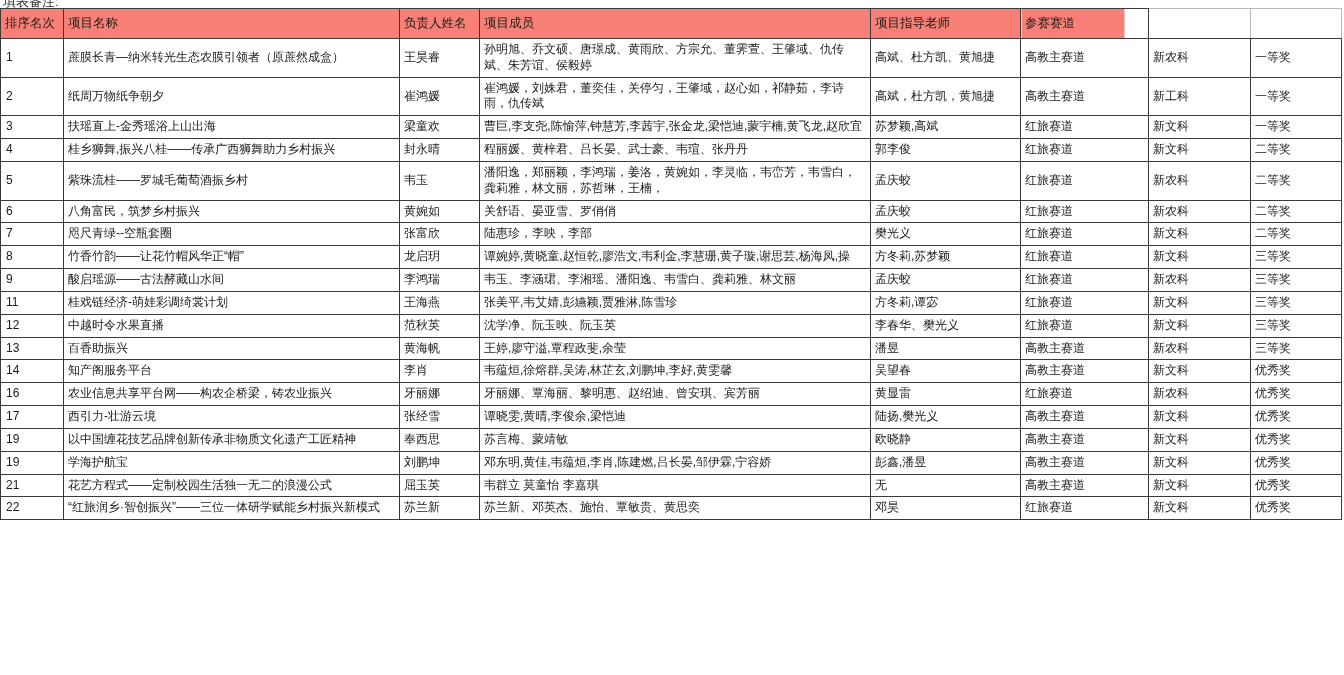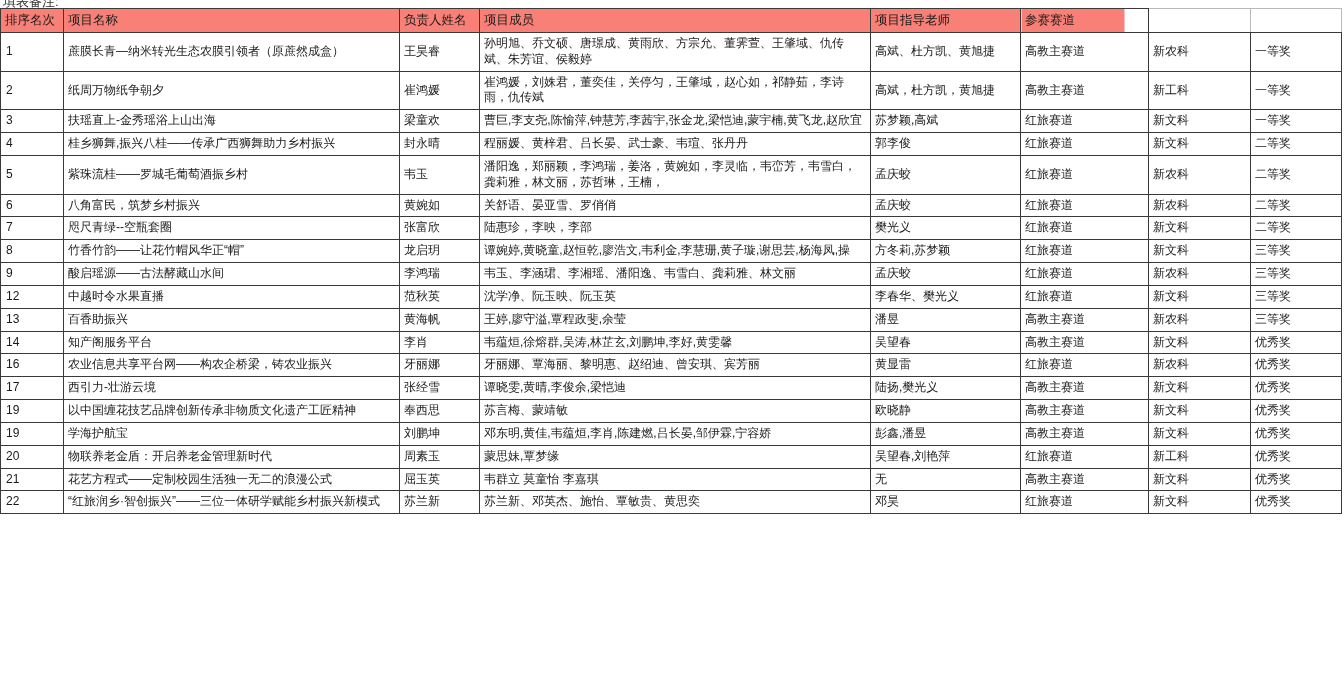--- a/index.html
+++ b/index.html
@@ -15,21 +15,21 @@
   table.sheet {
     position: absolute; top: 8px; left: 0;
     border-collapse: collapse; table-layout: fixed; width: 1341px;
     font-size: 12px; line-height: 1.32;
   }
   .sheet td, .sheet th {
     border: 1px solid var(--grid);
     padding: 3px 4px; text-align: left; vertical-align: middle;
     font-weight: normal; overflow: hidden; word-break: break-all;
   }
-  .sheet thead th { height: 24px; background: var(--header-bg); font-size: 12.5px; }
+  .sheet thead th { height: 30px; background: var(--header-bg); font-size: 12.5px; }
   .sheet thead th.h-track {
     background: linear-gradient(to right, var(--header-bg) 103px, #ffffff 103px);
   }
   .sheet thead th.h-empty { background: #fff; border-color: var(--grid-light); border-bottom-color: var(--grid); }
   .sheet td.clip { white-space: nowrap; }
   .sheet td:nth-child(1) { padding-left: 5px; }
 
   col.c-rank { width: 63px; }
   col.c-name { width: 336px; }
   col.c-leader { width: 80px; }
@@ -152,20 +152,30 @@
         <td>9</td>
         <td>酸启瑶源——古法酵藏山水间</td>
         <td>李鸿瑞</td>
         <td>韦玉、李涵珺、李湘瑶、潘阳逸、韦雪白、龚莉雅、林文丽</td>
         <td>孟庆蛟</td>
         <td>红旅赛道</td>
         <td>新农科</td>
         <td>三等奖</td>
       </tr>
       <tr>
+        <td>11</td>
+        <td>桂戏链经济-萌娃彩调绮裳计划</td>
+        <td>王海燕</td>
+        <td class="clip">张美平,韦艾婧,彭嬿颖,贾雅淋,陈雪珍</td>
+        <td>方冬莉,谭宓</td>
+        <td>红旅赛道</td>
+        <td>新文科</td>
+        <td>三等奖</td>
+      </tr>
+      <tr>
         <td>12</td>
         <td>中越时令水果直播</td>
         <td>范秋英</td>
         <td>沈学净、阮玉映、阮玉英</td>
         <td>李春华、樊光义</td>
         <td>红旅赛道</td>
         <td>新文科</td>
         <td>三等奖</td>
       </tr>
       <tr>
@@ -222,30 +232,20 @@
         <td>19</td>
         <td>学海护航宝</td>
         <td>刘鹏坤</td>
         <td class="clip">邓东明,黄佳,韦蕴烜,李肖,陈建燃,吕长晏,邹伊霖,宁容娇</td>
         <td>彭鑫,潘昱</td>
         <td>高教主赛道</td>
         <td>新文科</td>
         <td>优秀奖</td>
       </tr>
       <tr>
-        <td>20</td>
-        <td>物联养老金盾：开启养老金管理新时代</td>
-        <td>周素玉</td>
-        <td>蒙思妹,覃梦缘</td>
-        <td>吴望春,刘艳萍</td>
-        <td>红旅赛道</td>
-        <td>新工科</td>
-        <td>优秀奖</td>
-      </tr>
-      <tr>
         <td>21</td>
         <td>花艺方程式——定制校园生活独一无二的浪漫公式</td>
         <td>屈玉英</td>
         <td>韦群立 莫童怡 李嘉琪</td>
         <td>无</td>
         <td>高教主赛道</td>
         <td>新文科</td>
         <td>优秀奖</td>
       </tr>
       <tr>

